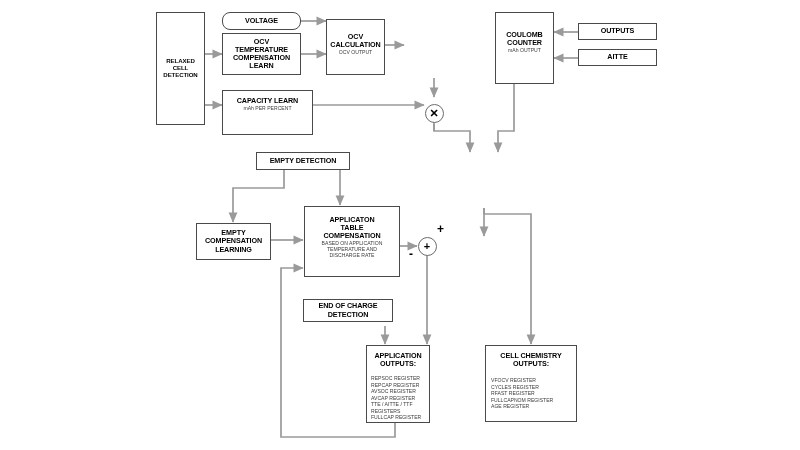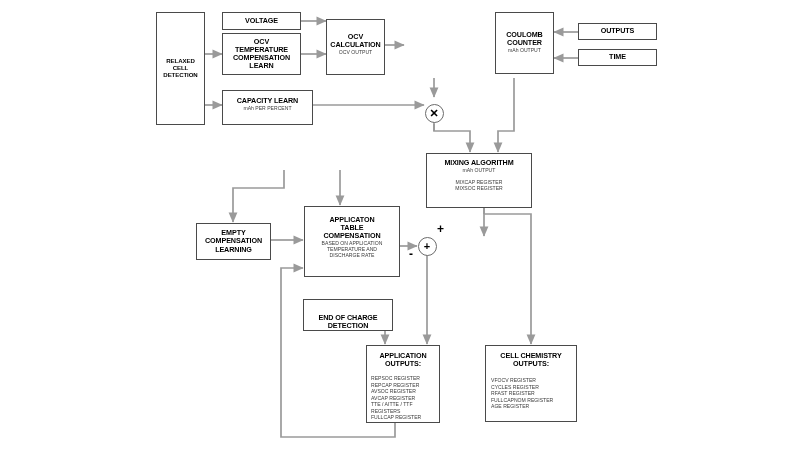--- a/index.html
+++ b/index.html
@@ -140,68 +140,65 @@
       <path d="M484,208 L484,214"></path>
     </g>
   </svg>
 
   <div class="node" style="left:156px; top:12px; width:49px; height:113px;">
     <div class="ttl t6" style="white-space:pre-line;">RELAXED
 CELL
 DETECTION</div>
   </div>
 
-  <div class="node" style="left:222px; top:12px; width:79px; height:18px;">
+  <div class="node" style="left:222px; top:12px; width:79px; height:18px;border-radius:8px;">
     <div class="ttl t7" style="white-space:pre-line;">VOLTAGE</div>
   </div>
 
   <div class="node" style="left:222px; top:33px; width:79px; height:42px;">
     <div class="ttl t7" style="white-space:pre-line;">OCV
 TEMPERATURE
 COMPENSATION
 LEARN</div>
   </div>
 
-  <div class="node" style="left:222px; top:90px; width:91px; height:35px; justify-content:flex-start; padding-top:6px;">
+  <div class="node" style="left:222px; top:90px; width:91px; height:45px; justify-content:flex-start; padding-top:6px;">
     <div class="ttl t7" style="white-space:pre-line;">CAPACITY LEARN</div>
     <div class="sub t5" style="white-space:pre-line;">mAh PER PERCENT</div>
   </div>
 
   <div class="node" style="left:326px; top:19px; width:59px; height:56px; justify-content:flex-start; padding-top:13px;">
     <div class="ttl t7" style="white-space:pre-line;">OCV
 CALCULATION</div>
     <div class="sub t5" style="white-space:pre-line;">OCV OUTPUT</div>
   </div>
 
 
-  <div class="node" style="left:495px; top:12px; width:59px; height:62px; justify-content:flex-start; padding-top:18px;">
+  <div class="node" style="left:495px; top:12px; width:59px; height:72px; justify-content:flex-start; padding-top:18px;">
     <div class="ttl t7" style="white-space:pre-line;">COULOMB
 COUNTER</div>
     <div class="sub t5" style="white-space:pre-line;">mAh OUTPUT</div>
   </div>
 
   <div class="node" style="left:578px; top:23px; width:79px; height:17px;">
     <div class="ttl t7">OUTPUTS</div>
   </div>
 
   <div class="node" style="left:578px; top:49px; width:79px; height:17px;">
-    <div class="ttl t7">TIME</div>
+    <div class="ttl t7">AITTE</div>
   </div>
 
   <div class="op" style="left:424.5px; top:103.5px;">
     <span>✕</span>
   </div>
 
-  <div class="node" style="left:426px; top:153px; width:106px; height:55px; justify-content:flex-start; padding-top:5px;">
-    <div class="ttl t7">MIXING ALGORITHM</div>
-    <div class="sub t5">mAh OUTPUT</div>
-    <div class="sub t5" style="margin-top:6px;">MIXCAP REGISTER</div>
-    <div class="sub t5" style="margin-top:0;">MIXSOC REGISTER</div>
-  </div>
-
+
+  <div class="node" style="left:256px; top:152px; width:94px; height:18px;">
+    <div class="ttl t7">EMPTY DETECTION</div>
+  </div>
 
   <div class="node" style="left:196px; top:223px; width:75px; height:37px;">
     <div class="ttl t7" style="white-space:pre-line;">EMPTY
 COMPENSATION
 LEARNING</div>
   </div>
 
   <div class="node" style="left:304px; top:206px; width:96px; height:71px; justify-content:flex-start; padding-top:9px;">
     <div class="ttl t7" style="white-space:pre-line;">APPLICATON
 TABLE
@@ -210,26 +207,26 @@
 TEMPERATURE AND
 DISCHARGE RATE</div>
   </div>
 
   <div class="op" style="left:417.5px; top:236.5px;">
     <span>+</span>
   </div>
   <div class="sign" style="left:437px; top:223px; font-size:12px;">+</div>
   <div class="sign" style="left:409px; top:248px; font-size:12px;">-</div>
 
-  <div class="node" style="left:303px; top:299px; width:90px; height:32px;justify-content:flex-end;">
+  <div class="node" style="left:303px; top:299px; width:90px; height:23px;">
     <div class="ttl t7" style="white-space:pre-line;">END OF CHARGE
 DETECTION</div>
   </div>
 
-  <div class="node" style="left:366px; top:345px; width:74px; height:78px; justify-content:flex-start; padding-top:6px;">
+  <div class="node" style="left:366px; top:345px; width:64px; height:78px; justify-content:flex-start; padding-top:6px;">
     <div class="ttl t7" style="white-space:pre-line;">APPLICATION
 OUTPUTS:</div>
     <div class="regs t5" style="margin-top:7px; padding-left:4px;">
       <div>REPSOC REGISTER</div>
       <div>REPCAP REGISTER</div>
       <div>AVSOC REGISTER</div>
       <div>AVCAP REGISTER</div>
       <div>TTE / AITTE / TTF REGISTERS</div>
       <div>FULLCAP REGISTER</div>
     </div>

